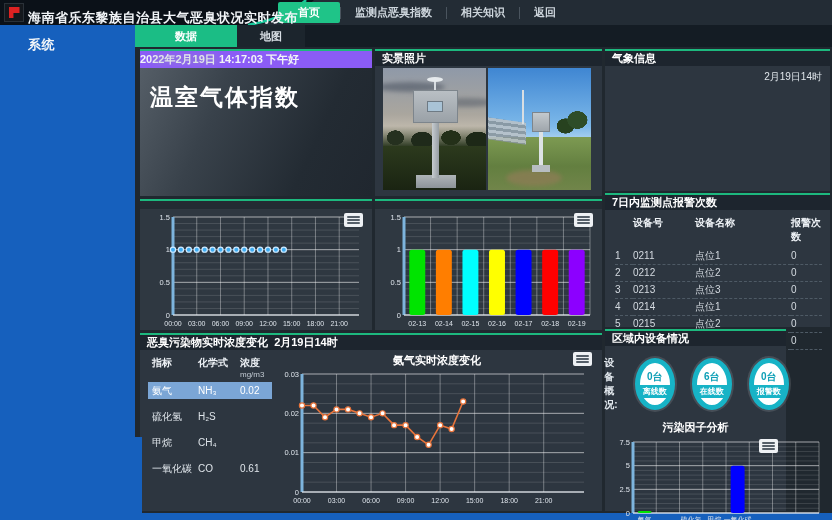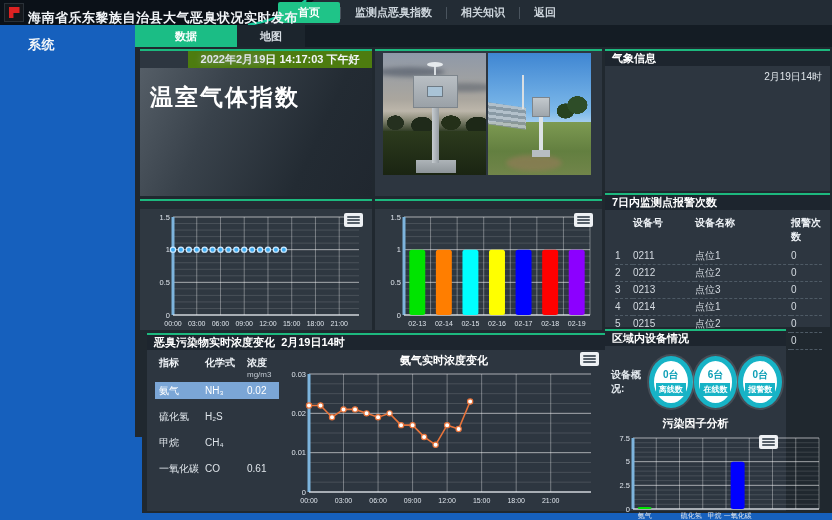--- a/index.html
+++ b/index.html
@@ -25,21 +25,21 @@
   .tab.idle { background:#1c252d; width:68px; }
 
   
   .content { position:absolute; left:135px; top:47px; width:697px; height:466px; background:#20282f; z-index:10; }
   .blue-notch { position:absolute; left:130px; top:437px; width:12px; height:76px; background:#1660bd; z-index:12; }
 
   .panel { position:absolute; background:#2d3640; border-top:2px solid #1db87e; }
   .panel-h { height:15px; line-height:15px; background:#1d252e; color:#fff; font-size:11px; font-weight:bold; padding:0 7px; white-space:nowrap; }
 
   
-  .datebar { height:17px; line-height:17px; background:#4d7c0f; color:#f2f5f8; font-size:11px; font-weight:bold; text-align:center; position:relative;margin-left:48px; }
+  .datebar { height:17px; line-height:17px; background:#8b5cf6; color:#f2f5f8; font-size:11px; font-weight:bold; position:relative; }
   .smudge { position:absolute; left:12px; top:4px; width:66px; height:9px; background:rgba(150,160,170,.28); filter:blur(3px); border-radius:3px; }
   .gh-body { height:128px; background:linear-gradient(115deg,#555e67 0%,#39424b 32%,#232b33 72%,#20272f 100%); padding:14px 0 0 10px; }
   .gh-title { color:#fff; font-size:23px; font-weight:bold; letter-spacing:2px; }
 
   
   .photos { display:flex; gap:2px; padding:2px 8px 0 8px; }
   .photo { position:relative; width:103px; height:122px; overflow:hidden; }
   .p1-sky { position:absolute; inset:0; background:linear-gradient(#8f99a8 0%,#aaa69e 38%,#cbc3b4 55%); }
   .p1-cloud { position:absolute; left:-8px; top:14px; width:70px; height:10px; background:rgba(70,78,92,.55); border-radius:50%; filter:blur(2px); }
   .p1-cloud2 { position:absolute; right:-10px; top:30px; width:60px; height:9px; background:rgba(80,88,100,.5); border-radius:50%; filter:blur(2px); }
@@ -78,21 +78,21 @@
   .pol-head { font-weight:bold; color:#eef2f6; height:22px; margin-bottom:4px; align-items:start; }
   .unit { display:block; font-size:8px; font-weight:normal; color:#c2cad2; }
   .pol-row.sel { background:#7ba6d6; color:#fff; }
   .chart-wrap { position:relative; flex:1; padding-top:2px; }
   .chart-title { text-align:center; color:#fff; font-size:11px; font-weight:bold; height:16px; line-height:16px; }
 
   .menu-icon { position:absolute; width:19px; height:14px; background:#eef1f4; border-radius:2px; display:flex; flex-direction:column; justify-content:space-evenly; padding:2px 3px; cursor:pointer; z-index:5; }
   .menu-icon i { height:1.5px; background:#555f69; border-radius:1px; }
 
   
-  .dev-row { display:flex; align-items:center; gap:1px; padding:10px 4px 0 6px;justify-content:center; }
+  .dev-row { display:flex; align-items:center; gap:17px; padding:10px 4px 0 6px;justify-content:center; }
   .dev-label { color:#e3e9ee; font-size:10px; font-weight:bold; width:46px; }
   .stat-circle { width:52px; height:52px; border-radius:50%; border:5px solid #17b3c6; background:#fff; display:flex; flex-direction:column; align-items:center; justify-content:center; gap:1px; box-shadow:0 0 0 2px rgba(255,255,255,.12); }
   .stat-value { color:#0c9fb6; font-size:10px; font-weight:bold; }
   .stat-label { background:#17b3c6; color:#fff; font-size:8px; font-weight:bold; padding:1px 3px; border-radius:0; white-space:nowrap; }
   .analysis-title { text-align:center; color:#fff; font-size:11px; font-weight:bold; margin-top:8px; }
 
   svg text { fill:#dde3ea; font-family:"Liberation Sans","DejaVu Sans",sans-serif; }
 </style>
 </head>
 <body>
@@ -132,20 +132,21 @@
       <div class="datebar">
         <div class="smudge"></div>
         <span>2022年2月19日  14:17:03 下午好</span>
       </div>
       <div class="gh-body">
         <div class="gh-title">温室气体指数</div>
       </div>
     </div>
 
     <div class="panel" style="left:240px;top:2px;width:227px;height:147px;">
+      <div class="panel-h">实景照片</div>
       <div class="photos">
         <div class="photo">
           <div class="p1-sky"></div>
           <div class="p1-cloud"></div>
           <div class="p1-cloud2"></div>
           <div class="p1-trees"></div>
           <div class="p1-grass"></div>
           <div class="p1-base"></div>
           <div class="p1-pole"></div>
           <div class="p1-box"></div>
@@ -331,21 +332,21 @@
         <div class="cell">点位2</div>
         <div class="cell">0</div>
 
         <div class="cell">6</div>
         <div class="cell">0216</div>
         <div class="cell">点位3</div>
         <div class="cell">0</div>
       </div>
     </div>
 
-    <div class="panel" style="left:12px;top:286px;width:462px;height:178px;">
+    <div class="panel" style="left:5px;top:286px;width:462px;height:178px;">
       <div class="panel-h">
         <span>恶臭污染物实时浓度变化</span>&nbsp;
         <span>2月19日14时</span>
       </div>
       <div class="pol-body">
         <div class="pol-table">
           <div class="pol-row pol-head">
             <span>指标</span>
             <span>化学式</span>
             <span><span>浓度</span><span class="unit">mg/m3</span></span>

